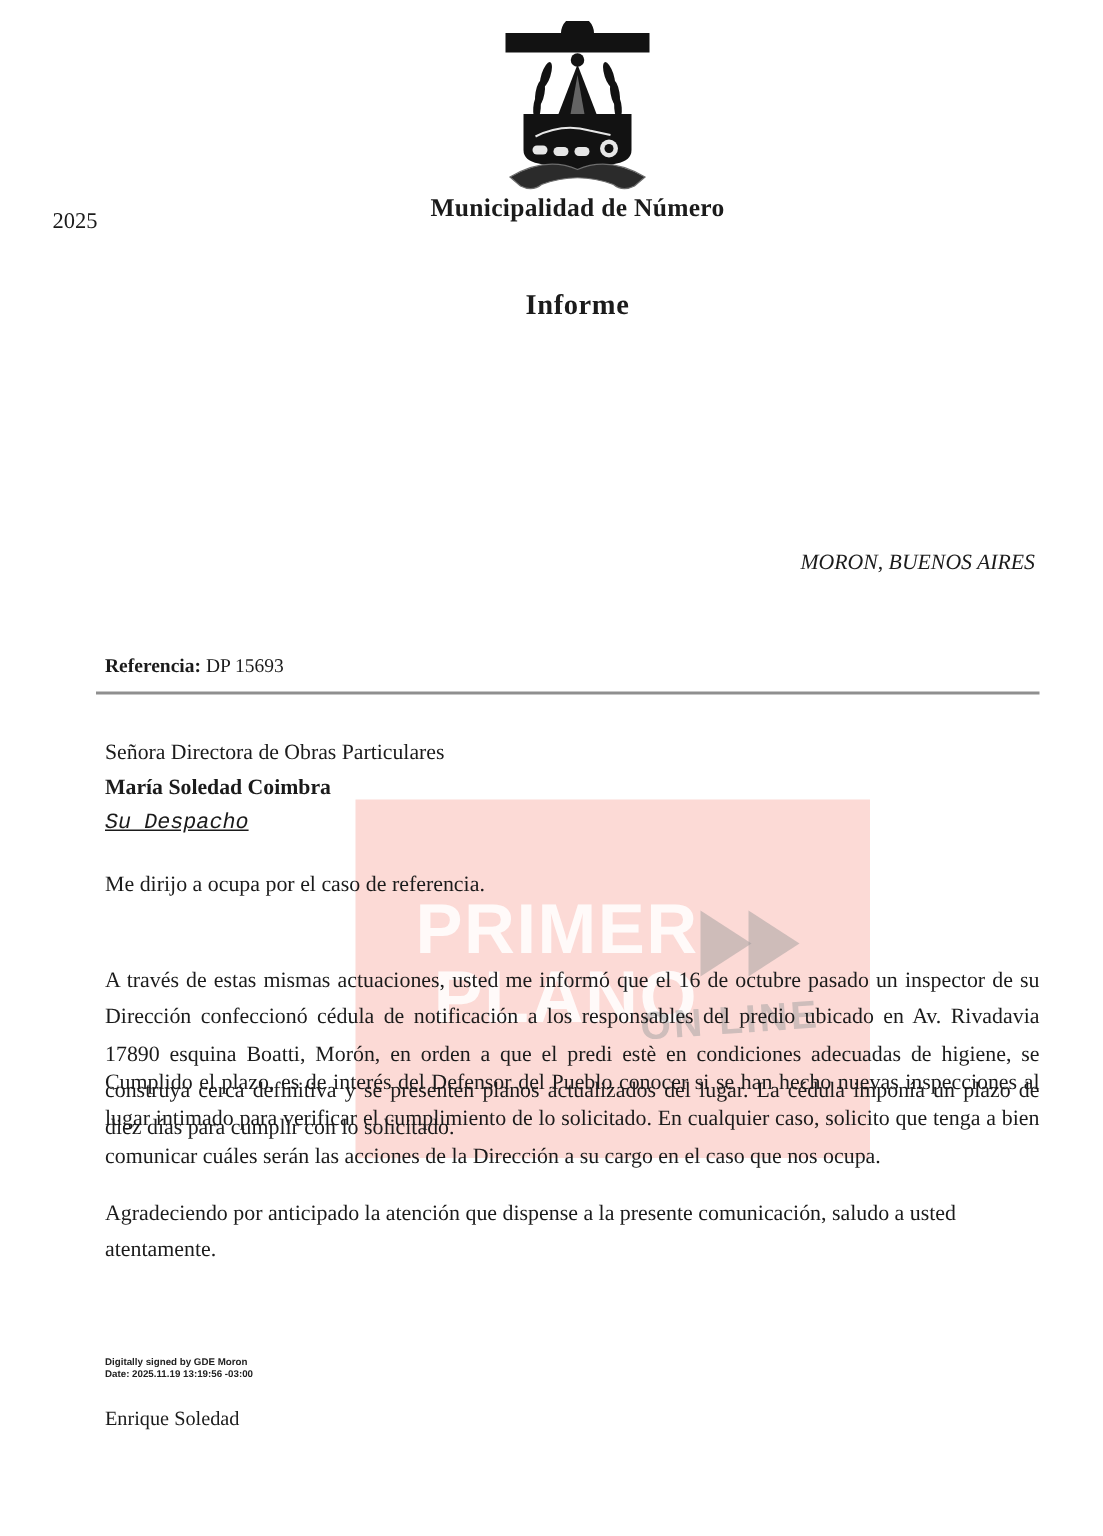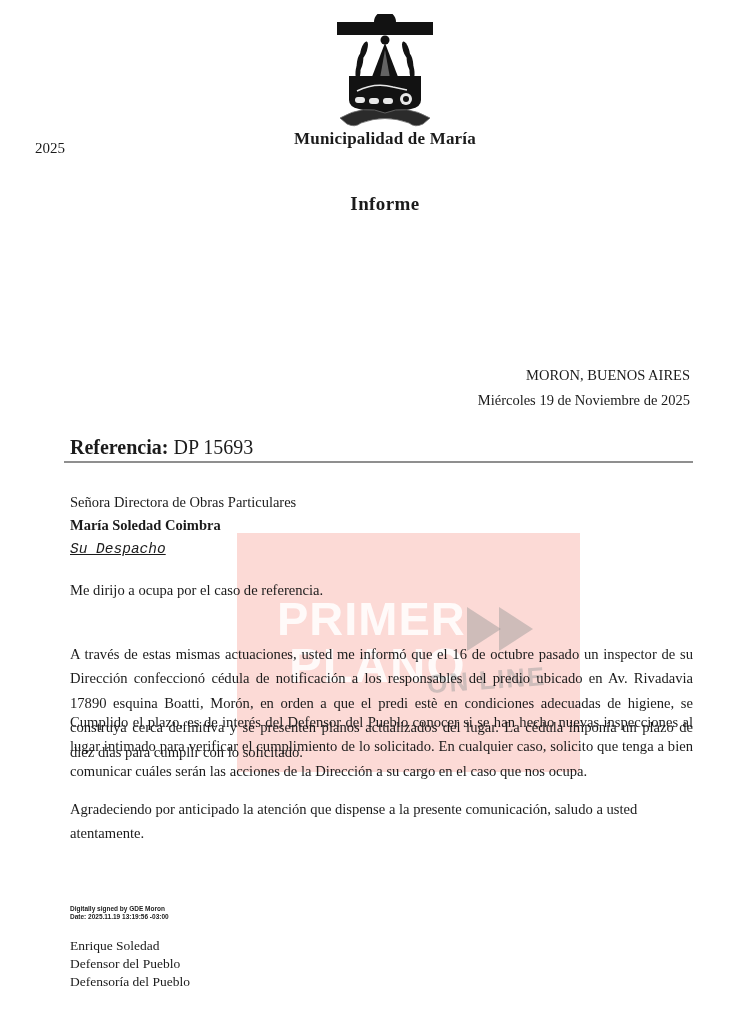--- a/index.html
+++ b/index.html
@@ -15,23 +15,23 @@
   
   .crest{left:330px;top:14px;width:110px;height:114px;z-index:1;}
   .org-title{left:35px;top:129px;width:700px;text-align:center;
     font-size:17px;font-weight:bold;letter-spacing:.2px;z-index:1;}
   .org-year{left:35px;top:140px;width:700px;font-size:15px;z-index:1;}
   .doc-title{left:35px;top:193px;width:700px;text-align:center;
     font-size:19px;font-weight:bold;letter-spacing:.4px;z-index:1;}
   
   .numero{left:70px;top:326px;width:622px;font-size:14.5px;z-index:1;}
   .label-bold{font-weight:bold;}
-  .place{left:370px;top:367px;width:320px;text-align:right;font-size:14.5px;z-index:1;}
+  .place{left:370px;top:367px;width:320px;text-align:right;font-size:14.5px;z-index:1;font-style:italic;}
   .date{left:370px;top:392px;width:320px;text-align:right;font-size:14.5px;z-index:1;}
-  .referencia{left:70px;top:436px;width:622px;font-size:20px;z-index:1;}
+  .referencia{left:70px;top:436px;width:622px;font-size:13px;z-index:1;}
   .rule{left:64px;top:461px;width:629px;height:2px;background:#8f8f8f;z-index:1;}
   
   .rcpt1{left:70px;top:494px;width:500px;font-size:14.5px;z-index:1;}
   .rcpt2{left:70px;top:517px;width:500px;font-size:14.5px;font-weight:bold;z-index:1;}
   .rcpt3{left:70px;top:541px;width:500px;font-size:14.5px;font-style:italic;
     text-decoration:underline;z-index:1;font-family:Liberation Mono, monospace;}
   
   .para{left:70px;width:623px;font-size:14.6px;line-height:24.4px;z-index:1;}
   .p1{top:578px;}
   .p2{top:612px;text-align:justify;margin-top:30px;}
@@ -87,42 +87,39 @@
     <g fill="#ffffff" opacity="0.9">
       <rect x="25" y="83" width="10" height="6" rx="3"></rect>
       <rect x="39" y="84" width="10" height="6" rx="3"></rect>
       <rect x="53" y="84" width="10" height="6" rx="3"></rect>
     </g>
     <circle cx="76" cy="85" r="6" fill="#ffffff" opacity="0.9"></circle>
     <circle cx="76" cy="85" r="3" fill="#121212"></circle>
     <path d="M10 104 q24 -14 45 -5 q21 -9 45 5 l-7 6 q-8 4 -14 -1 q-24 -9 -48 0 q-6 5 -14 1 z" fill="#2b2b2b" stroke="#6e6e6e" stroke-width="0.8"></path>
   </svg>
 
-  <div class="abs org-title">Municipalidad de María</div>
+  <div class="abs org-title">Municipalidad de Número</div>
   <div class="abs org-year">2025</div>
   <div class="abs doc-title">Informe</div>
 
   <div class="abs place">MORON, BUENOS AIRES</div>
-  <div class="abs date">Miércoles 19 de Noviembre de 2025</div>
   <div class="abs referencia">
     <span class="label-bold">Referencia:</span>
     <span>DP 15693</span>
   </div>
   <div class="abs rule"></div>
 
   <div class="abs rcpt1">Señora Directora de Obras Particulares</div>
   <div class="abs rcpt2">María Soledad Coimbra</div>
   <div class="abs rcpt3">Su Despacho</div>
 
   <div class="abs para p1">Me dirijo a ocupa por el caso de referencia.</div>
   <div class="abs para p2">A través de estas mismas actuaciones, usted me informó que el 16 de octubre pasado un inspector de su Dirección confeccionó cédula de notificación a los responsables del predio ubicado en Av. Rivadavia 17890 esquina Boatti, Morón, en orden a que el predi estè en condiciones adecuadas de higiene, se construya cerca definitiva y se presenten planos actualizados del lugar. La cédula imponía un plazo de diez días para cumplir con lo solicitado.</div>
   <div class="abs para p3">Cumplido el plazo, es de interés del Defensor del Pueblo conocer si se han hecho nuevas inspecciones al lugar intimado para verificar el cumplimiento de lo solicitado. En cualquier caso, solicito que tenga a bien comunicar cuáles serán las acciones de la Dirección a su cargo en el caso que nos ocupa.</div>
   <div class="abs para p4">Agradeciendo por anticipado la atención que dispense a la presente comunicación, saludo a usted atentamente.</div>
 
   <div class="abs digsig">
     <div>Digitally signed by GDE Moron</div>
     <div>Date: 2025.11.19 13:19:56 -03:00</div>
   </div>
   <div class="abs sig-line sig-name">Enrique Soledad</div>
-  <div class="abs sig-line sig-role">Defensor del Pueblo</div>
-  <div class="abs sig-line sig-office">Defensoría del Pueblo</div>
 
 </div>
 
 </body></html>

